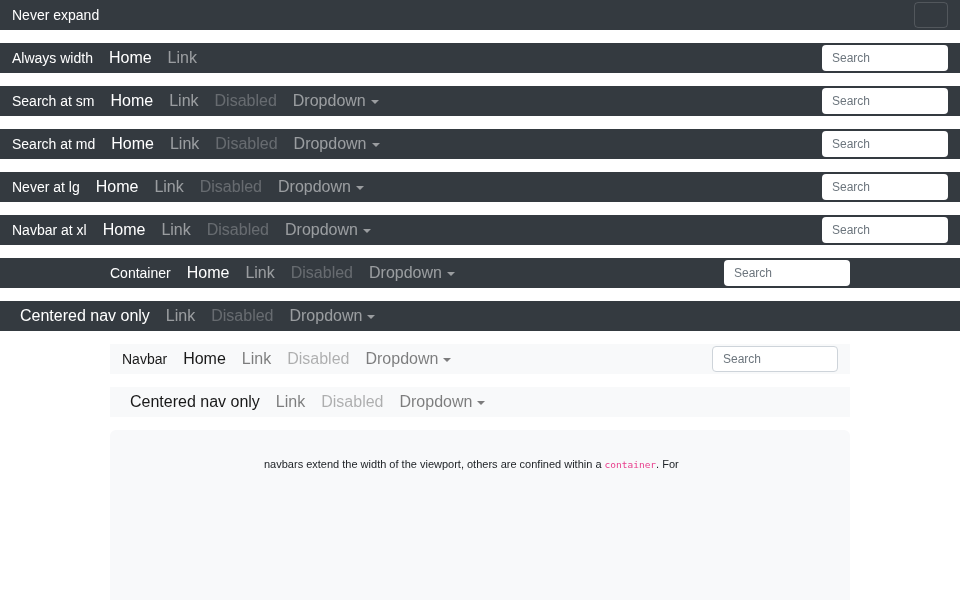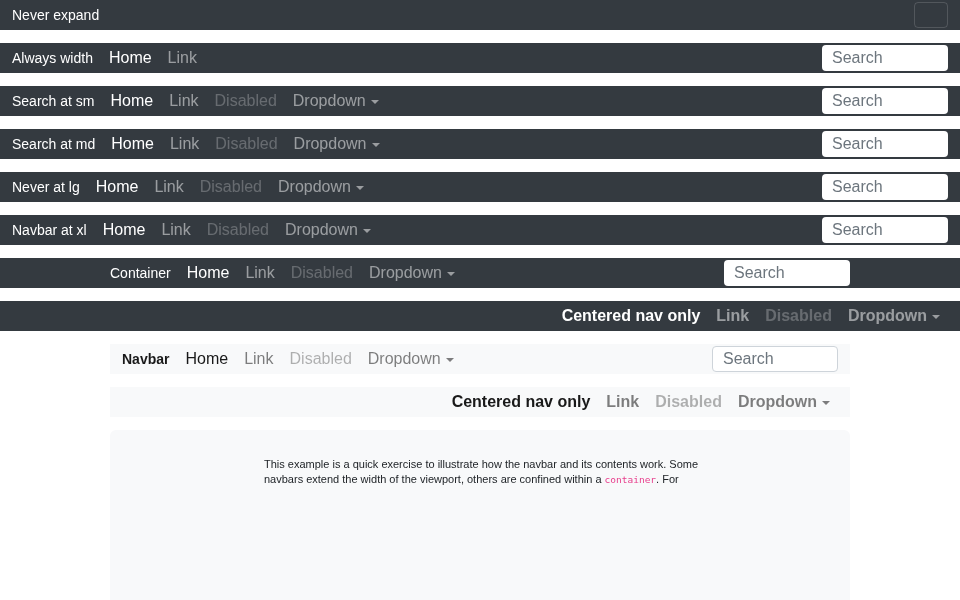--- a/index.html
+++ b/index.html
@@ -14,39 +14,39 @@
   .navbar {
     height:30px; display:flex; align-items:center;
     padding:0 12px; margin-bottom:13px;
   }
   .navbar-dark { background:#343a40; }
   .navbar-light { background:#f8f9fa; }
   .brand {
     font-size:14px; text-decoration:none; color:#fff;
     margin-right:8px; white-space:nowrap;
   }
-  .navbar-light .brand { color:rgba(0,0,0,.9);font-weight:bold; }
+  .navbar-light .brand { color:rgba(0,0,0,.9); }
   .nav { display:flex; align-items:center; }
   .nav-link {
     font-size:16px; text-decoration:none; padding:0 8px; white-space:nowrap;
   }
   .navbar-dark .nav-link        { color:rgba(255,255,255,.5); }
   .navbar-dark .nav-link.active { color:#ffffff; }
   .navbar-dark .nav-link.disabled { color:rgba(255,255,255,.25); }
   .navbar-light .nav-link        { color:rgba(0,0,0,.5); }
   .navbar-light .nav-link.active { color:rgba(0,0,0,.9); }
   .navbar-light .nav-link.disabled { color:rgba(0,0,0,.3); }
   .caret {
     display:inline-block; margin-left:5px; vertical-align:2px;
     border-top:4px solid; border-right:4px solid transparent; border-left:4px solid transparent;
   }
   .search {
     margin-left:auto; width:126px; height:26px;
     border:0; border-radius:4px; background:#fff;
-    font-family:"Liberation Sans", sans-serif; font-size:16px; color:#495057;
+    font-family:"Liberation Sans", sans-serif; font-size:12px; color:#495057;
     padding:0 10px; outline:none;
   }
   .navbar-light .search { border:1px solid #ced4da; }
   .search::placeholder { color:#6c757d; opacity:1; }
   
   .toggler {
     margin-left:auto; width:34px; height:26px;
     background:transparent; border:1px solid rgba(255,255,255,.15); border-radius:4px;
     display:flex; flex-direction:column; justify-content:center; align-items:center;
     cursor:pointer; padding:0;
@@ -54,21 +54,21 @@
   .toggler .bar {
     width:18px; height:2px; background:rgba(255,255,255,.6);
     border-radius:1px; margin:1.5px 0;
   }
   
   .inner-container {
     width:740px; margin:0 auto; height:100%;
     display:flex; align-items:center;
   }
   .navbar.no-pad { padding:0; }
-  .navbar.centered { justify-content:flex-end;font-weight:bold; }
+  .navbar.centered { justify-content:flex-start; }
   
   .container { width:740px; margin:0 auto; }
   .jumbotron {
     background:#f8f9fa; border-radius:6px;
     padding:27px 0 60px; height:220px;
   }
   .jumbo-col { width:462px; margin:0 auto; padding:0 15px; }
   .jumbo-col h1 {
     margin:0 0 11px; font-size:26px; font-weight:500; color:#212529;
     letter-spacing:-0.3px;
@@ -185,20 +185,19 @@
     <div class="nav">
       <a class="nav-link active">Centered nav only</a>
       <a class="nav-link">Link</a>
       <a class="nav-link disabled">Disabled</a>
       <a class="nav-link"><span>Dropdown</span><span class="caret"></span></a>
     </div>
   </nav>
 
   <div class="jumbotron">
     <div class="jumbo-col">
-      <div class="para-line">This example is a quick exercise to illustrate how the navbar and its contents work. Some</div>
       <div class="para-line">
         <span>navbars extend the width of the viewport, others are confined within a </span><span class="code">container</span><span>. For</span>
       </div>
     </div>
   </div>
 
 </div>
 
 </body></html>

